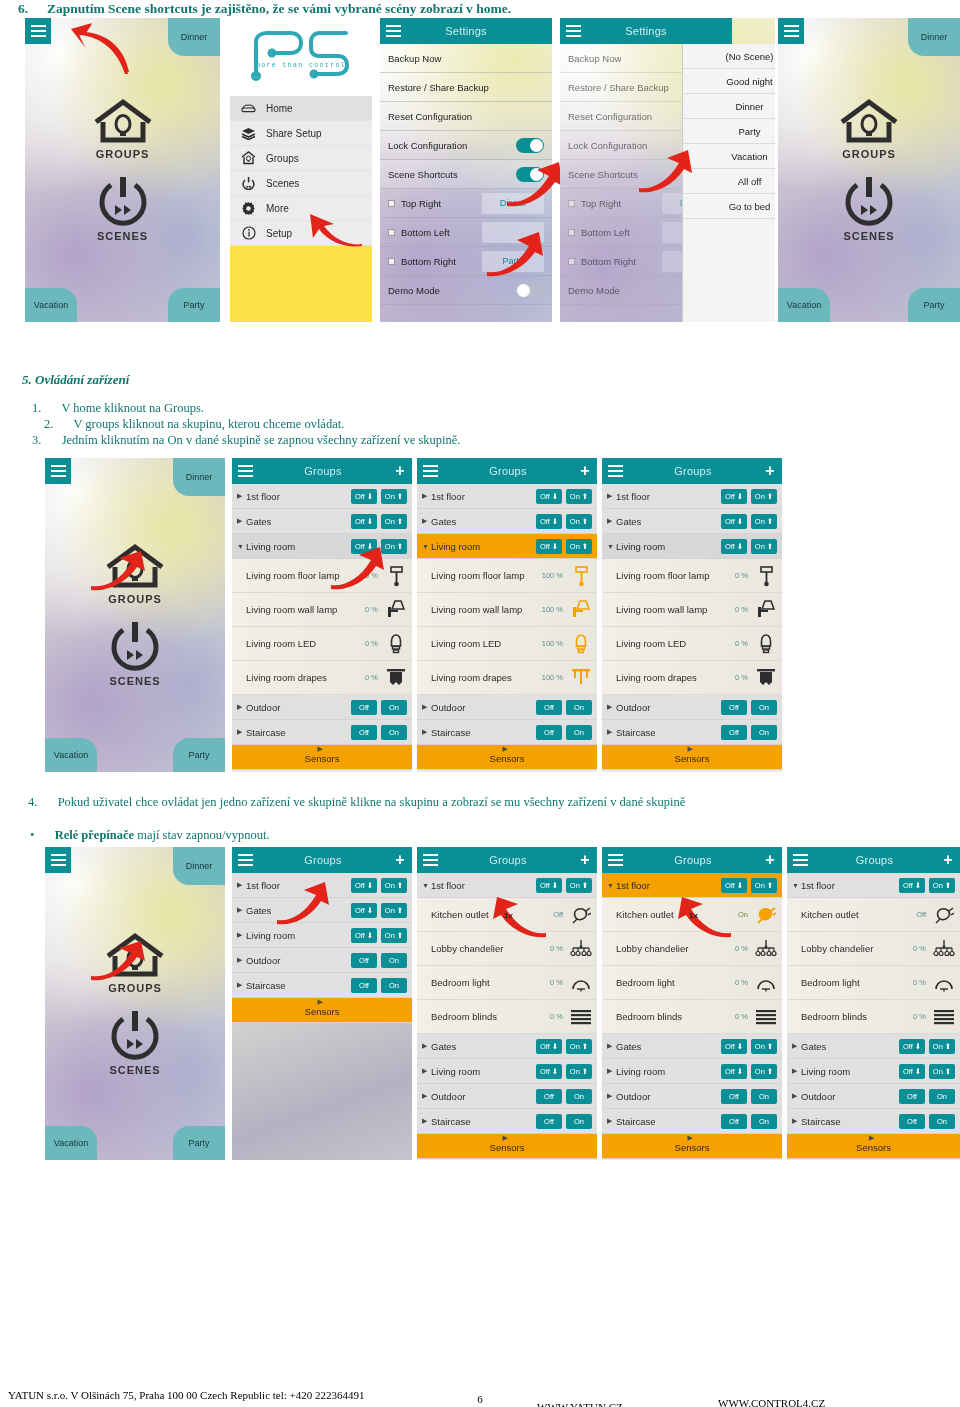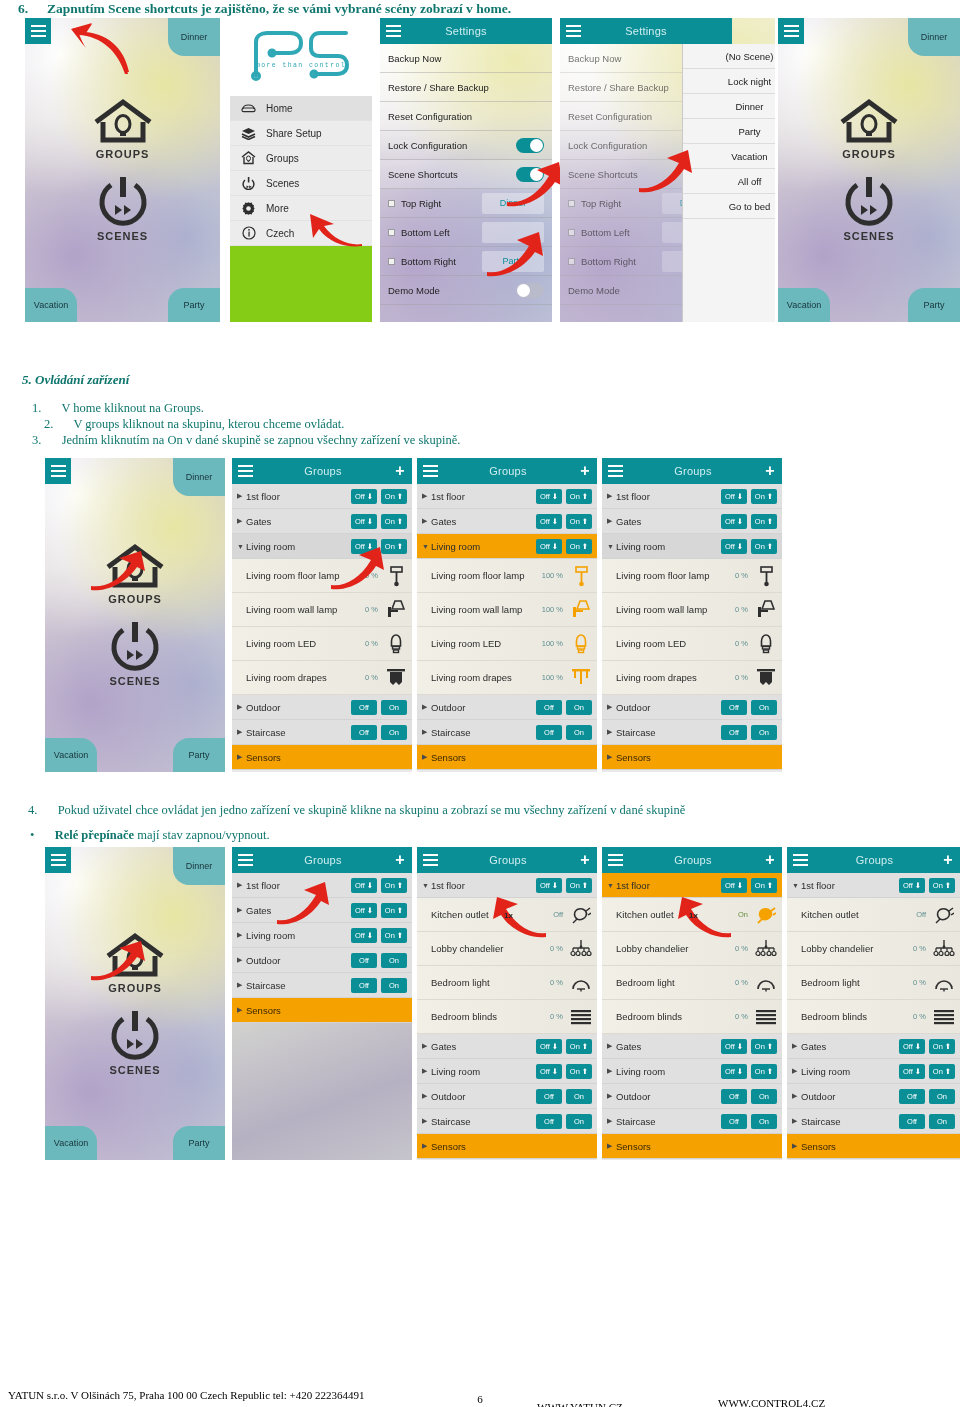--- a/index.html
+++ b/index.html
@@ -102,21 +102,21 @@
     padding:0 5px;
     border-bottom:1px solid #d3d3d3;
     font-family:"Liberation Sans", sans-serif;
     font-size:9.5px;
     color:#2b2b2b;
     background:#e0e0e0;
     position:relative;
   }
   .row.group { background:#e0e0e0; }
   .row.group.sel { background:#f5a201; }
-  .row.orange { background:#f5a201; color:#3a2600; }
+  .row.orange { background:#f5a201; color:#3a2600;flex-direction:column; }
   .row.child {
     background:linear-gradient(90deg,#f2f0e6,#e9e7de);
     padding-left:14px;
     height:34px;
     border-bottom:1px solid #dcdad1;
   }
   .caret { width:9px; color:#4a4a4a; font-size:7px; flex:0 0 auto; }
   .rname { flex:1; white-space:nowrap; overflow:hidden; }
   .pct {
     font-size:7.5px; color:#5f8f90; margin-right:7px;
@@ -188,21 +188,21 @@
     border-right:1px solid #c9c9c9;
     margin-left:42px;
   }
   .picker .prow {
     height:25px; display:flex; align-items:center; justify-content:center;
     font-size:9.5px; font-family:"Liberation Sans", sans-serif;
     color:#1a1a1a; border-bottom:1px solid #dcdcdc;
   }
 
   
-  .drawer { background:#84cc16; position:relative; width:100%; height:100%; }
+  .drawer { background:#fde047; position:relative; width:100%; height:100%; }
   .logo-area {
     height:78px; display:flex; align-items:center; justify-content:center;
     background:#fff;
   }
   .mrow {
     height:25px; display:flex; align-items:center; gap:9px;
     padding:0 10px; font-size:10px;
     font-family:"Liberation Sans", sans-serif;
     color:#2a2a2a; border-bottom:1px solid #e2e2e2;
     background:#ececec;
@@ -248,21 +248,21 @@
   <span class="num">2.</span>
   <span style="display:inline-block;width:14px;"></span>
   <span>V groups kliknout na skupinu, kterou chceme ovládat.</span>
 </div>
 <div class="doc-line" style="left:32px; top:433px; font-size:12.5px;">
   <span class="num">3.</span>
   <span style="display:inline-block;width:14px;"></span>
   <span>Jedním kliknutím na On v dané skupině se zapnou všechny zařízení ve skupině.</span>
 </div>
 
-<div class="doc-line" style="left:28px; top:795px; font-size:12.5px;margin-top:8px;">
+<div class="doc-line" style="left:28px; top:795px; font-size:12.5px;">
   <span class="num">4.</span>
   <span style="display:inline-block;width:14px;"></span>
   <span>Pokud uživatel chce ovládat jen jedno zařízení ve skupině klikne na skupinu a zobrazí se mu všechny zařízení v dané skupině</span>
 </div>
 
 <div class="doc-line" style="left:30px; top:828px; font-size:12.5px;">
   <span>•</span>
   <span style="display:inline-block;width:14px;"></span>
   <span class="bold">Relé přepínače</span><span> mají stav zapnou/vypnout.</span>
 </div>
@@ -370,21 +370,21 @@
       <span>More</span>
     </div>
     <div class="mrow">
       <span class="mico">
         <svg width="14" height="14" viewBox="0 0 14 14">
             <circle cx="7" cy="7" r="6" fill="none" stroke="#2e2e2e" stroke-width="1.2"></circle>
             <rect x="6.4" y="5.6" width="1.3" height="5" fill="#2e2e2e"></rect>
             <circle cx="7" cy="3.8" r="0.9" fill="#2e2e2e"></circle>
           </svg>
       </span>
-      <span>Czech</span>
+      <span>Setup</span>
     </div>
   </div>
 </div>
 
 <svg class="arrow" style="left:300px; top:200px;" width="64" height="50" viewBox="0 0 64 50">
   <path d="M62 44 C50 46 34 40 24 26 L34 24 L10 14 L13 38 L19 29 C30 44 48 48 62 46 Z" fill="#e2231a"></path>
 </svg>
 
 <div class="phone" style="left:380px; top:18px; width:172px; height:304px;">
   <div class="settings-bg"></div>
@@ -506,21 +506,21 @@
           <span class="slabel">Demo Mode</span>
           <span class="toggle off">
             <i></i>
           </span>
         </div>
     </div>
   </div>
 
   <div class="picker" style="left:80px; top:26px; width:135px; height:278px;">
     <div class="prow">(No Scene)</div>
-    <div class="prow">Lock night</div>
+    <div class="prow">Good night</div>
     <div class="prow">Dinner</div>
     <div class="prow">Party</div>
     <div class="prow">Vacation</div>
     <div class="prow">All off</div>
     <div class="prow">Go to bed</div>
   </div>
 </div>
 
 <svg class="arrow" style="left:638px; top:148px;" width="58" height="48" viewBox="0 0 58 48">
   <path d="M1 44 C13 46 34 40 46 21 L54 25 L50 2 L29 10 L41 15 C30 34 14 42 1 40 Z" fill="#e2231a"></path>

